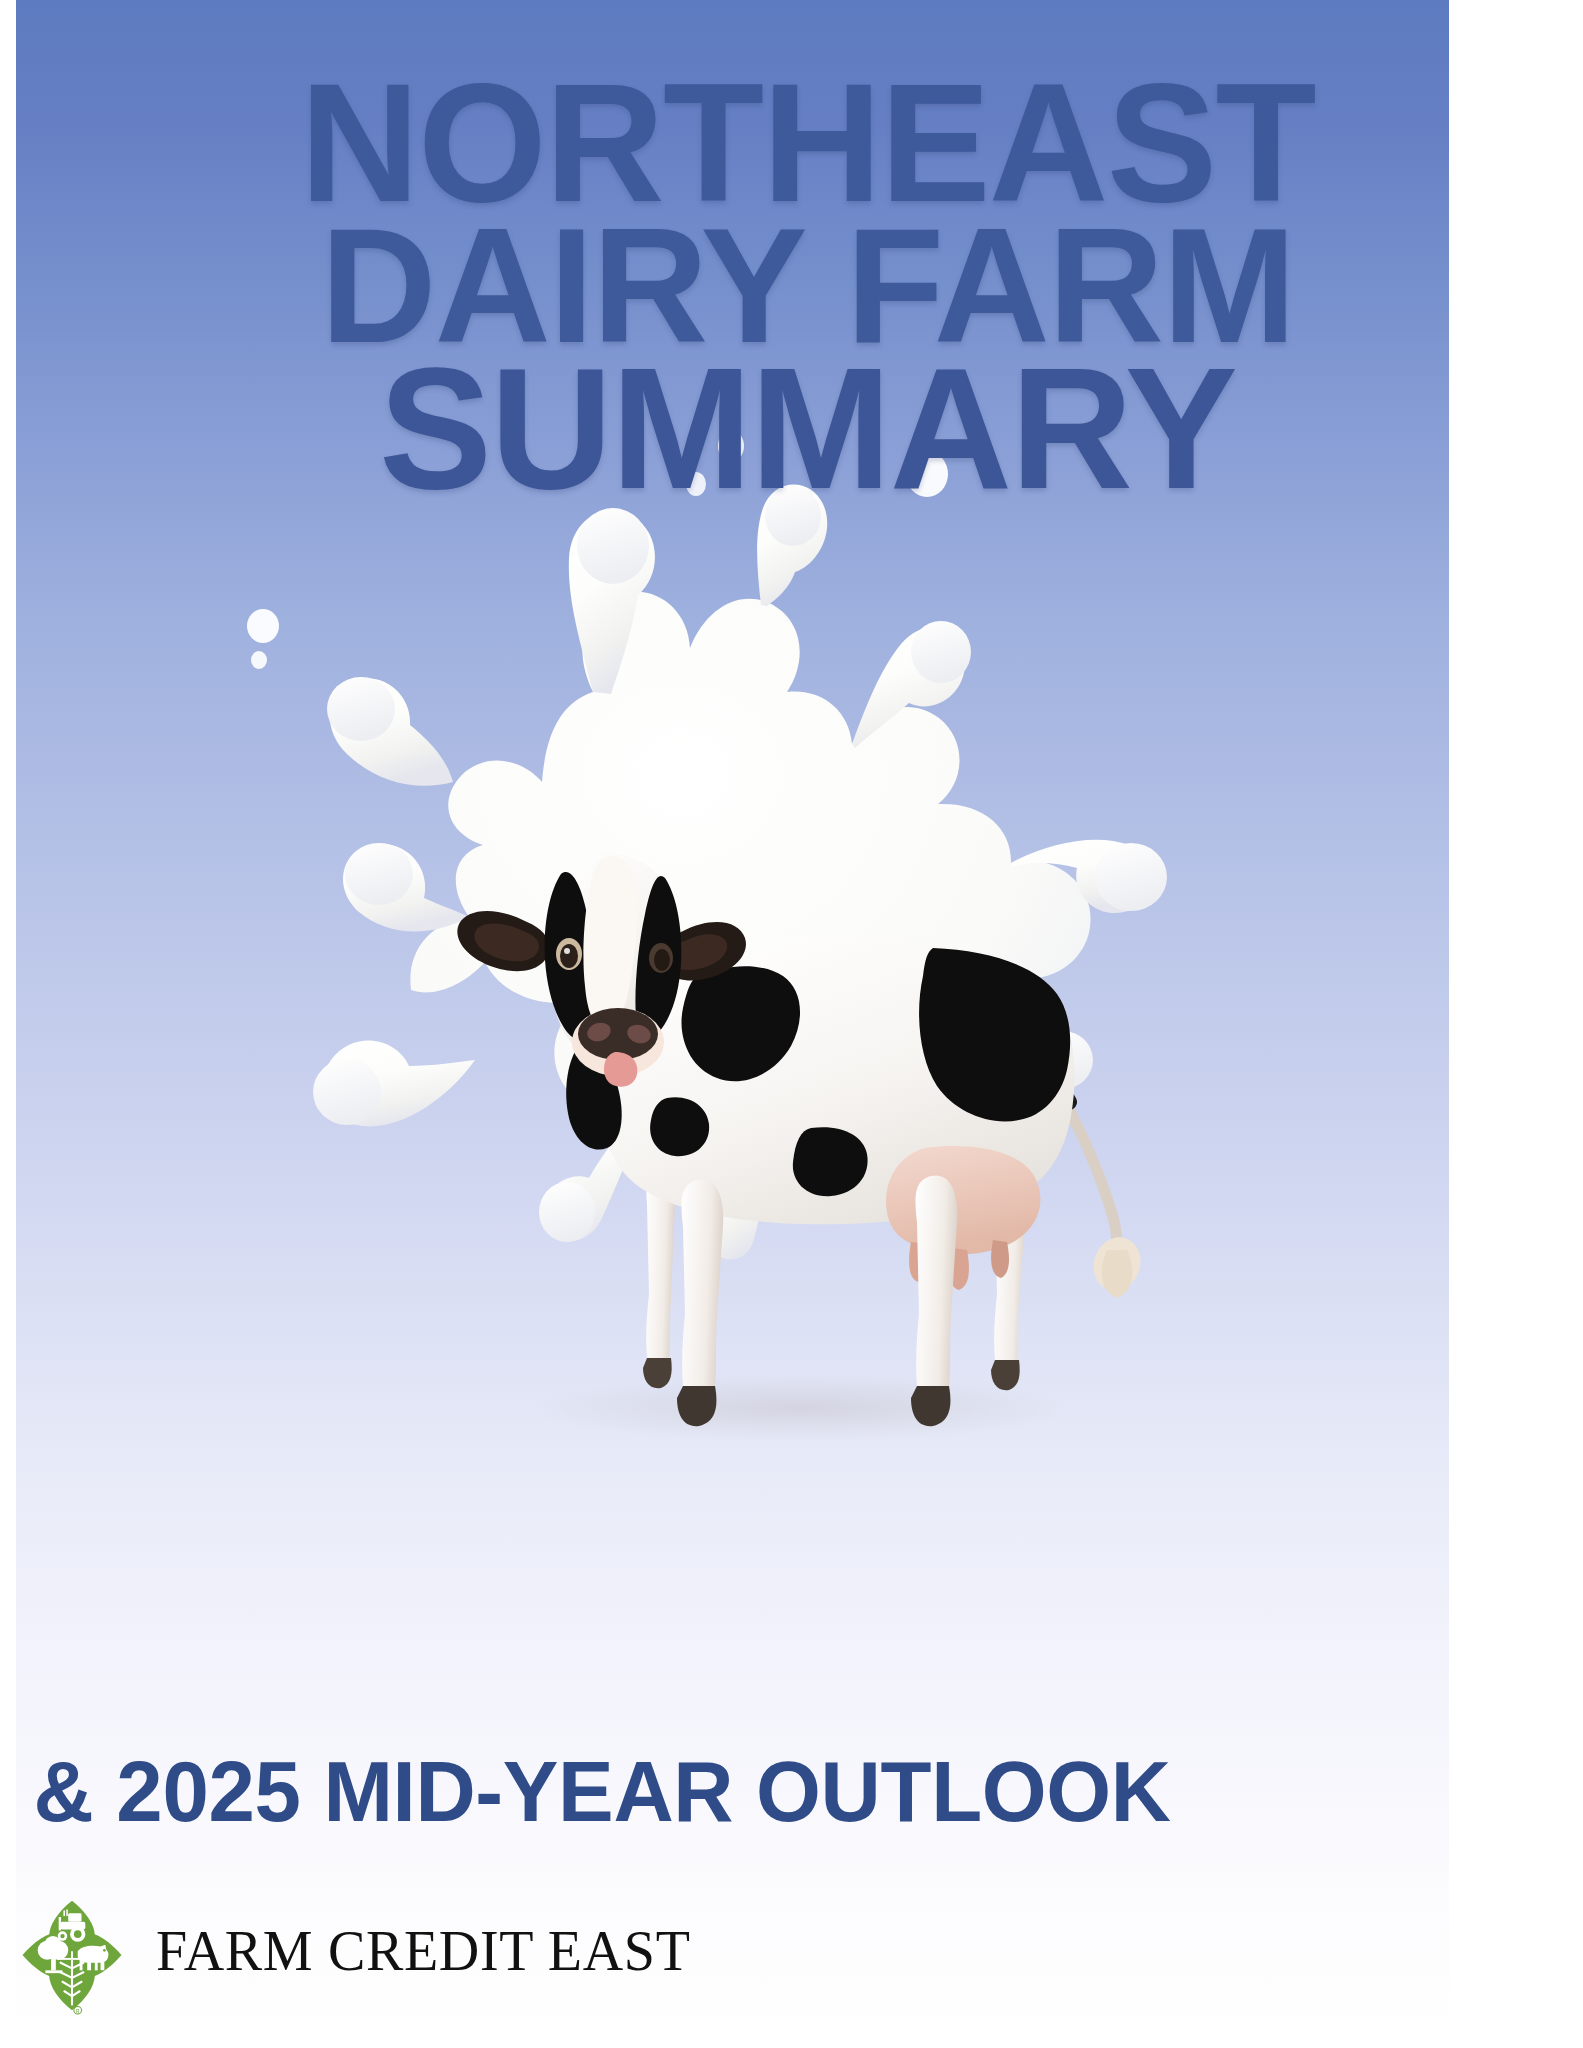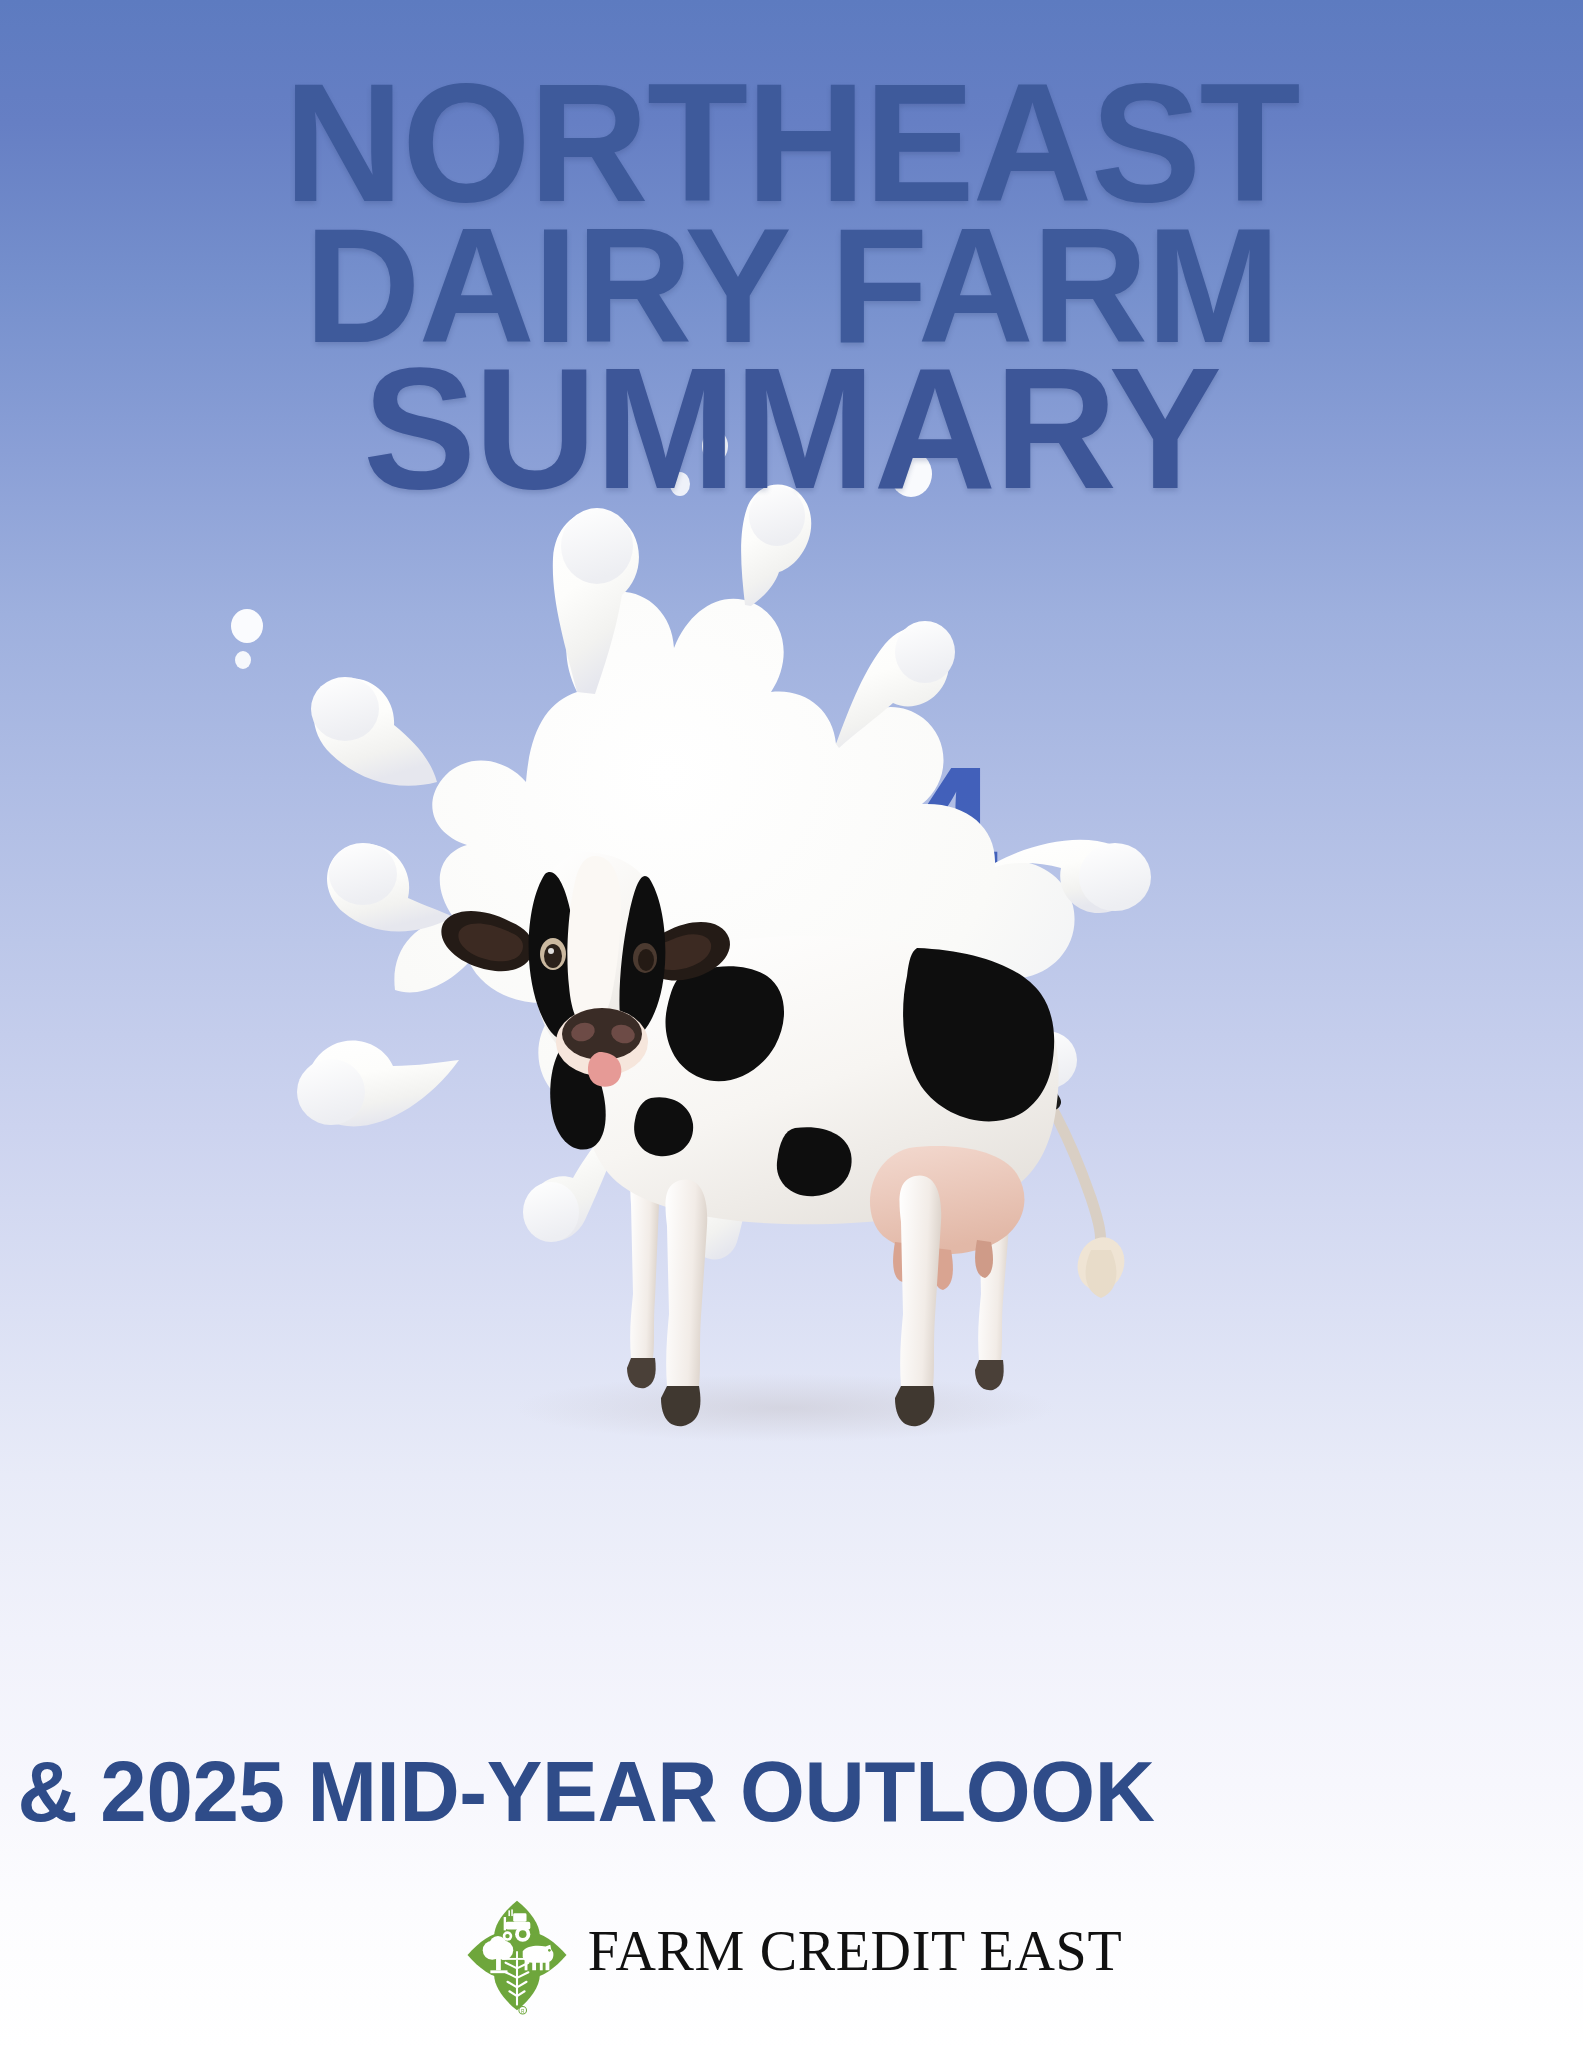--- a/index.html
+++ b/index.html
@@ -3,37 +3,38 @@
 <meta charset="utf-8">
 <style>
   html,body{margin:0;padding:0;}
   body{
     width:1583px;height:2048px;
     font-family:"Liberation Sans",sans-serif;
     overflow:hidden;
   }
   #cover{
     position:relative;
-    width:1583px;height:2048px;
+    width:1433px;height:2048px;
     background:linear-gradient(180deg,
         #5d7bc0 0%,
         #667fc4 6%,
         #7690cd 14%,
         #8a9fd6 22%,
         #9eb0de 30%,
         #aebce4 38%,
         #bcc7e9 46%,
         #ccd3ef 55%,
         #dbe0f4 64%,
         #e8ebf8 72%,
         #f1f2fb 80%,
         #f7f7fd 87%,
         #fcfcfe 93%,
         #ffffff 100%);
     overflow:hidden;
+    margin-left:16px;
   }
 
   
   .title-block{
     position:absolute;left:0;top:72px;width:1583px;
     text-align:center;
     z-index:6;
     pointer-events:none;
   }
   .tline{
@@ -108,22 +109,22 @@
     display:inline-block;
     transform-origin:center;
   }
 
   
   .logo{
     position:absolute;
     left:0;right:0;top:1898px;
     display:flex;
     align-items:center;
-    justify-content:center;
-    gap:15px;
+    justify-content:flex-start;
+    gap:28px;
     z-index:8;
   }
   .logo-mark{width:112px;height:118px;flex:0 0 auto;}
   .logo-mark svg{display:block;width:100%;height:100%;}
   .logo-text{
     font-family:"Liberation Serif",serif;
     font-size:56px;
     color:#111111;
     letter-spacing:0.012em;
     white-space:nowrap;

